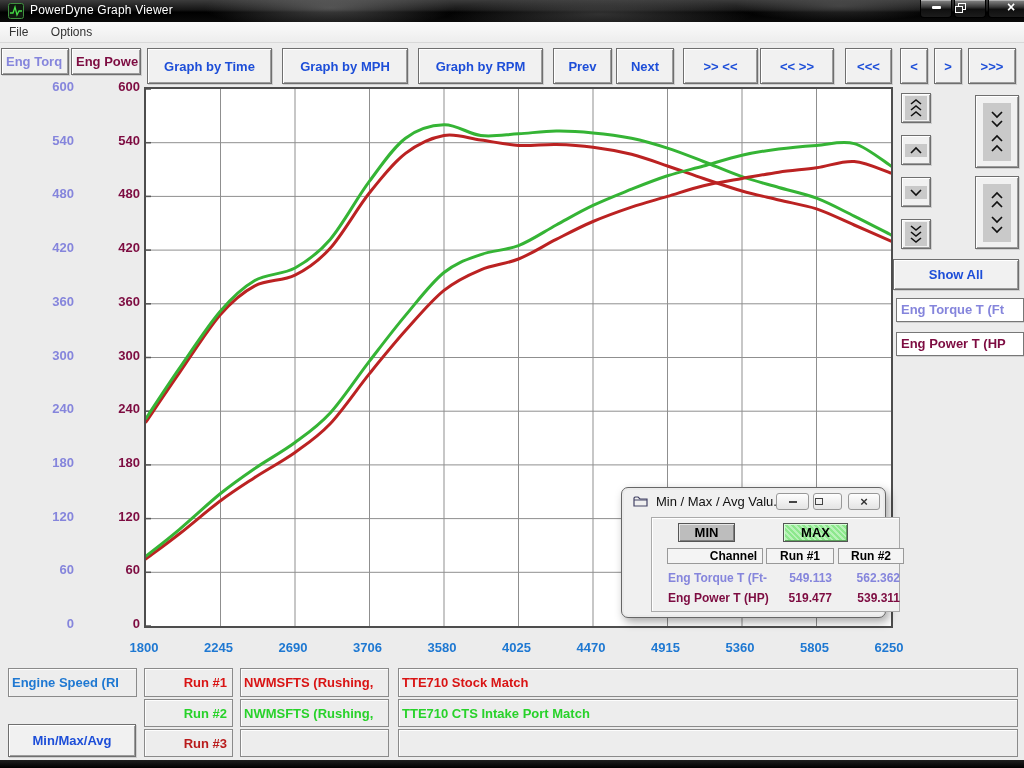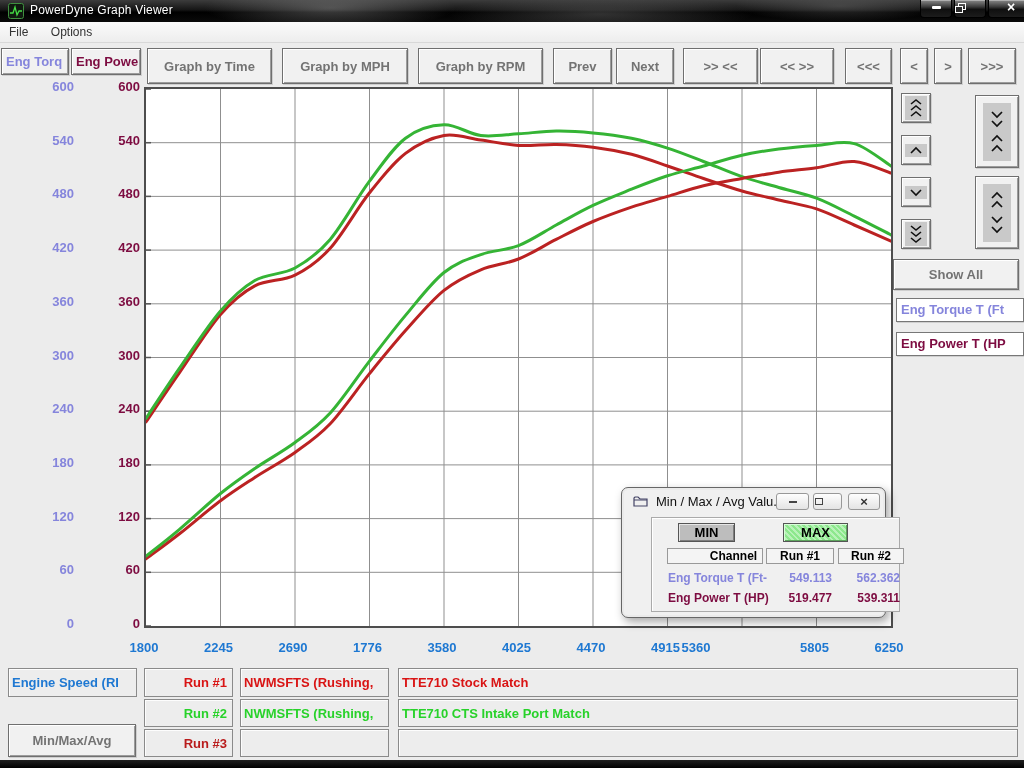--- a/index.html
+++ b/index.html
@@ -22,21 +22,21 @@
     box-shadow:inset 0 1px 0 rgba(255,255,255,.35);}
   #btn-min{left:920px;width:30px;} #btn-max{left:954px;width:30px;} #btn-close{left:988px;width:44px;}
   .minbar{display:inline-block;width:9px;height:3px;background:#fff;margin-bottom:2px;border-radius:1px;}
   
   #menubar{position:absolute;left:0;top:22px;width:1024px;height:20px;
     background:linear-gradient(#fbfbfb,#ededed);border-bottom:1px solid #d8d8d8;}
   .menu-item{display:inline-block;padding:3px 9px;font-size:12px;color:#333;}
   
   .btn3d{position:absolute;background:#f1f1f1;border:1px solid #6f6f6f;
     box-shadow:inset 1px 1px 0 #fff,inset -1px -1px 0 #9c9c9c,1px 1px 0 #cfcfcf;
-    font-weight:bold;font-size:13px;color:#737373;text-align:center;
+    font-weight:bold;font-size:13px;color:#1d4ed8;text-align:center;
     display:flex;align-items:center;justify-content:center;box-sizing:border-box;cursor:default;}
   .clip{overflow:hidden;white-space:nowrap;justify-content:flex-start;padding-left:4px;}
   
   .ycol span{position:absolute;display:block;width:100%;text-align:right;
     font-size:13px;font-weight:bold;height:18px;line-height:18px;}
   #ycol-torque{position:absolute;left:0;top:0;width:74px;height:768px;color:#8585dc;pointer-events:none;}
   #ycol-power{position:absolute;left:0;top:0;width:140px;height:768px;color:#7d0c41;pointer-events:none;}
   #xrow span{position:absolute;top:0;width:60px;margin-left:-30px;text-align:center;
     font-size:13px;font-weight:bold;color:#1e78d2;}
   #xrow{position:absolute;left:0;top:640px;width:816px;height:16px;pointer-events:none;}
@@ -146,26 +146,26 @@
       <span style="top: 292.8px;">360</span>
       <span style="top: 239.1px;">420</span>
       <span style="top: 185.4px;">480</span>
       <span style="top: 131.7px;">540</span>
       <span style="top: 78px;">600</span>
     </div>
   <div id="xrow">
       <span style="left: 144px;">1800</span>
       <span style="left: 218.5px;">2245</span>
       <span style="left: 293px;">2690</span>
-      <span style="left: 367.5px;">1776</span>
+      <span style="left: 367.5px;">3706</span>
       <span style="left: 442px;">3580</span>
       <span style="left: 516.5px;">4025</span>
       <span style="left: 591px;">4470</span>
       <span style="left: 665.5px;">4915</span>
-      <span style="left: 696px; text-align: center;">5360</span>
+      <span style="left: 740px; text-align: center;">5360</span>
       <span style="left: 814.5px;">5805</span>
       <span style="left: 889px;">6250</span>
     </div>
 
   <div id="plot">
     <svg id="chart-svg" width="745" height="537" viewBox="0 0 745 537">
         <line x1="74.5" y1="0" x2="74.5" y2="537" stroke="#8f8f8f" stroke-width="1"></line>
         <line x1="149.0" y1="0" x2="149.0" y2="537" stroke="#8f8f8f" stroke-width="1"></line>
         <line x1="223.5" y1="0" x2="223.5" y2="537" stroke="#8f8f8f" stroke-width="1"></line>
         <line x1="298.0" y1="0" x2="298.0" y2="537" stroke="#8f8f8f" stroke-width="1"></line>

